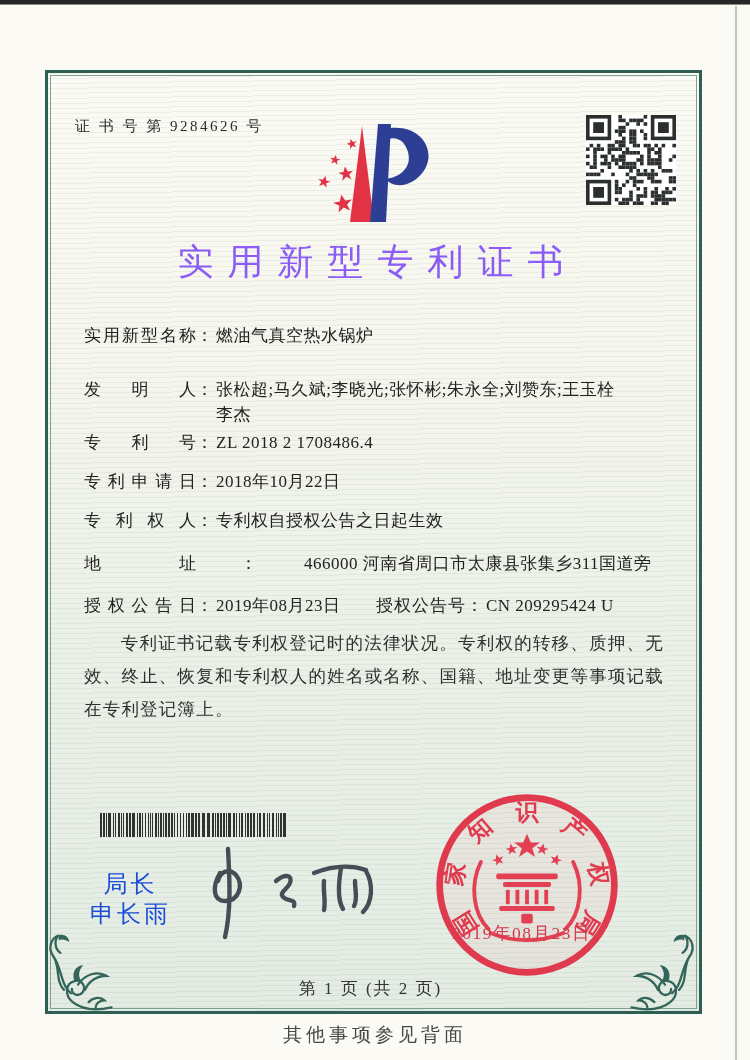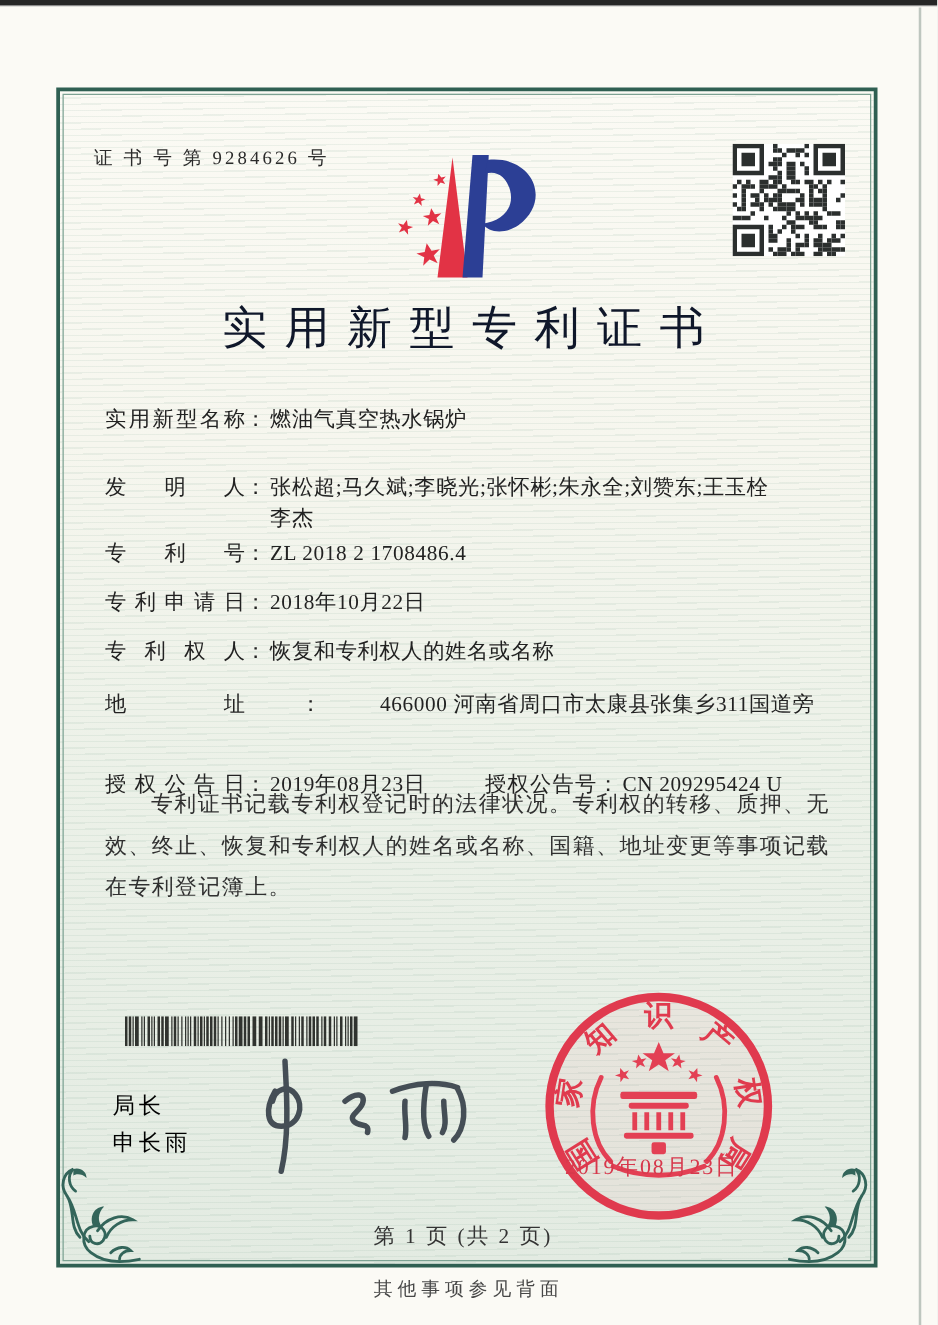--- a/index.html
+++ b/index.html
@@ -19,46 +19,46 @@
     background:
       repeating-linear-gradient(179.3deg, rgba(130,170,150,.13) 0px, rgba(130,170,150,.13) 1px, rgba(0,0,0,0) 1px, rgba(0,0,0,0) 5px),
       linear-gradient(180deg,#fbfaf4 0%, #f6f6ee 30%, #ecf1e8 58%, #e3ebe2 100%);
   }
   .frame-inner{position:absolute;inset:2px;border:1px solid #7da293;}
   .cert-no{position:absolute;left:75px;top:117px;font-size:15px;letter-spacing:2.5px;color:#2b2b2b;}
   .logo{position:absolute;left:298px;top:116px;}
   .qr{position:absolute;left:586px;top:115px;width:90px;height:90px;}
   .title{
     position:absolute;left:45px;top:238px;width:651px;text-align:center;
-    font-size:36px;letter-spacing:14px;text-indent:14px;color:#0f172a;font-weight:500;
+    font-size:36px;letter-spacing:14px;text-indent:14px;color:#8b5cf6;font-weight:500;
   }
   .row{position:absolute;left:84px;width:585px;font-size:17px;display:flex;line-height:25px;color:#222;}
   .row .lab{display:inline-block;width:112px;text-align:justify;text-align-last:justify;flex:none;}
   .row .colon{flex:none;width:20px;}
   .row .val{letter-spacing:.5px;}
   .r-name{top:323px;}
   .r-inv{top:377px;}
   .r-pat{top:430px;}
   .r-fil{top:469px;}
   .r-ptee{top:508px;}
   .r-addr{top:551px;gap:44px;}
-  .r-grant{top:615px;gap:12px;}
+  .r-grant{top:593px;}
   .grp1{display:flex;width:292px;flex:none;}
   .grp2{display:flex;}
   .grp2 .lab2{letter-spacing:1px;}
   .num{letter-spacing:1.5px;}
   .paras{position:absolute;left:84px;top:627px;width:580px;font-size:17.5px;line-height:33px;color:#303030;letter-spacing:1.2px;text-align:justify;}
   .paras p{margin:0;text-indent:2.1em;}
   .barcode{position:absolute;left:100px;top:813px;width:192px;height:24px;}
-  .director{position:absolute;left:90px;top:869px;font-size:18px;line-height:30px;color:#000000;letter-spacing:3px;}
+  .director{position:absolute;left:90px;top:869px;font-size:24px;line-height:30px;color:#1d4ed8;letter-spacing:3px;text-align:center;}
   .sig{position:absolute;left:192px;top:843px;}
   .seal{position:absolute;left:431px;top:789px;width:192px;height:192px;}
   .seal-date{position:absolute;left:452px;top:921px;font-size:17.5px;color:#d7384c;letter-spacing:1.5px;white-space:nowrap;}
   .page-num{position:absolute;left:45px;top:977px;width:651px;text-align:center;font-size:17px;letter-spacing:2px;color:#333;}
-  .back-note{position:absolute;left:0;top:1022px;width:750px;text-align:center;font-size:15px;letter-spacing:4px;color:#474747;}
+  .back-note{position:absolute;left:0;top:1022px;width:750px;text-align:center;font-size:19px;letter-spacing:4px;color:#474747;}
   .flourish{position:absolute;width:88px;height:88px;}
   .fl-left{left:27px;top:930px;}
   .fl-right{left:628px;top:930px;transform:scaleX(-1);}
 </style>
 </head>
 <body>
 
 <div class="page">
 
   <div class="scan-top"></div>
@@ -351,21 +351,21 @@
 
   <div class="row r-fil">
     <span class="lab">专利申请日</span>
       <span class="colon">：</span>
       <span class="val">2018年10月22日</span>
   </div>
 
   <div class="row r-ptee">
     <span class="lab">专利权人</span>
       <span class="colon">：</span>
-      <span class="val">恢复和专利权人的姓名或名称</span>
+      <span class="val">专利权自授权公告之日起生效</span>
   </div>
 
   <div class="row r-addr">
     <span class="lab">地址</span>
       <span class="colon">：</span>
       <span class="val">466000 河南省周口市太康县张集乡311国道旁</span>
   </div>
 
   <div class="row r-grant">
     <span class="grp1">

